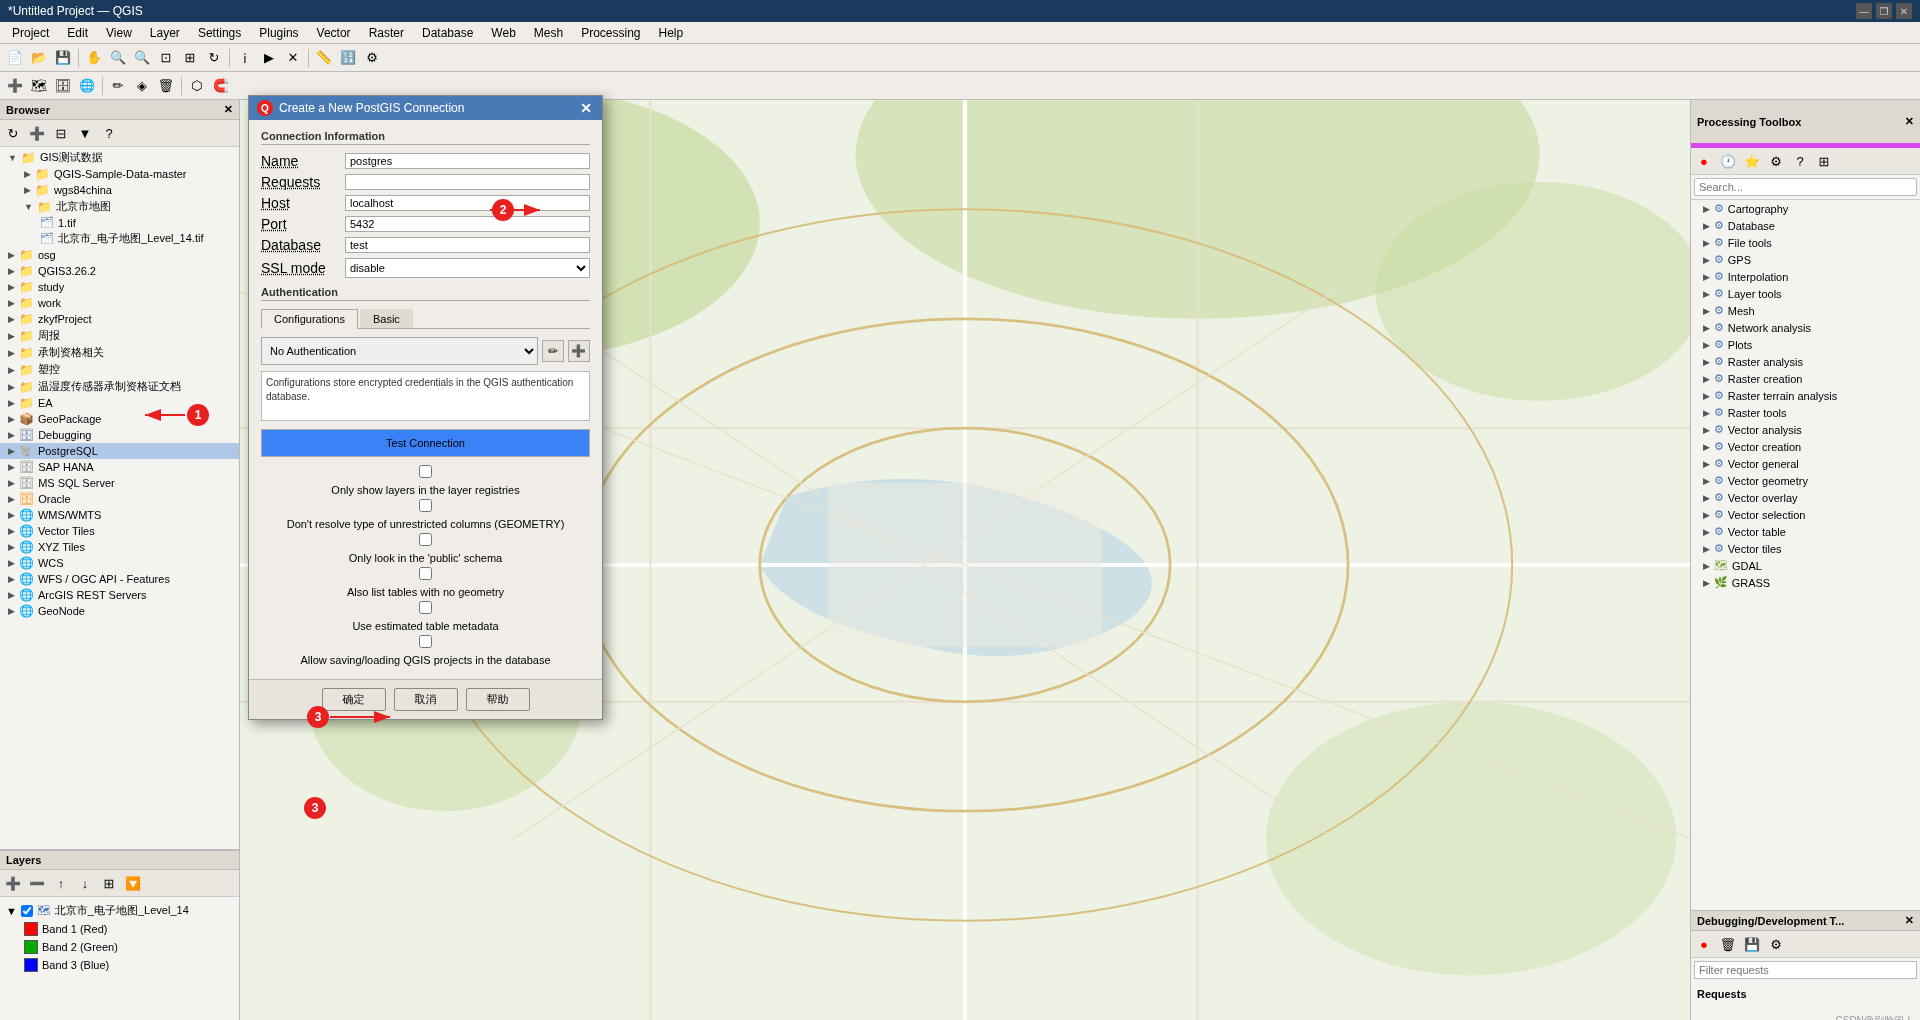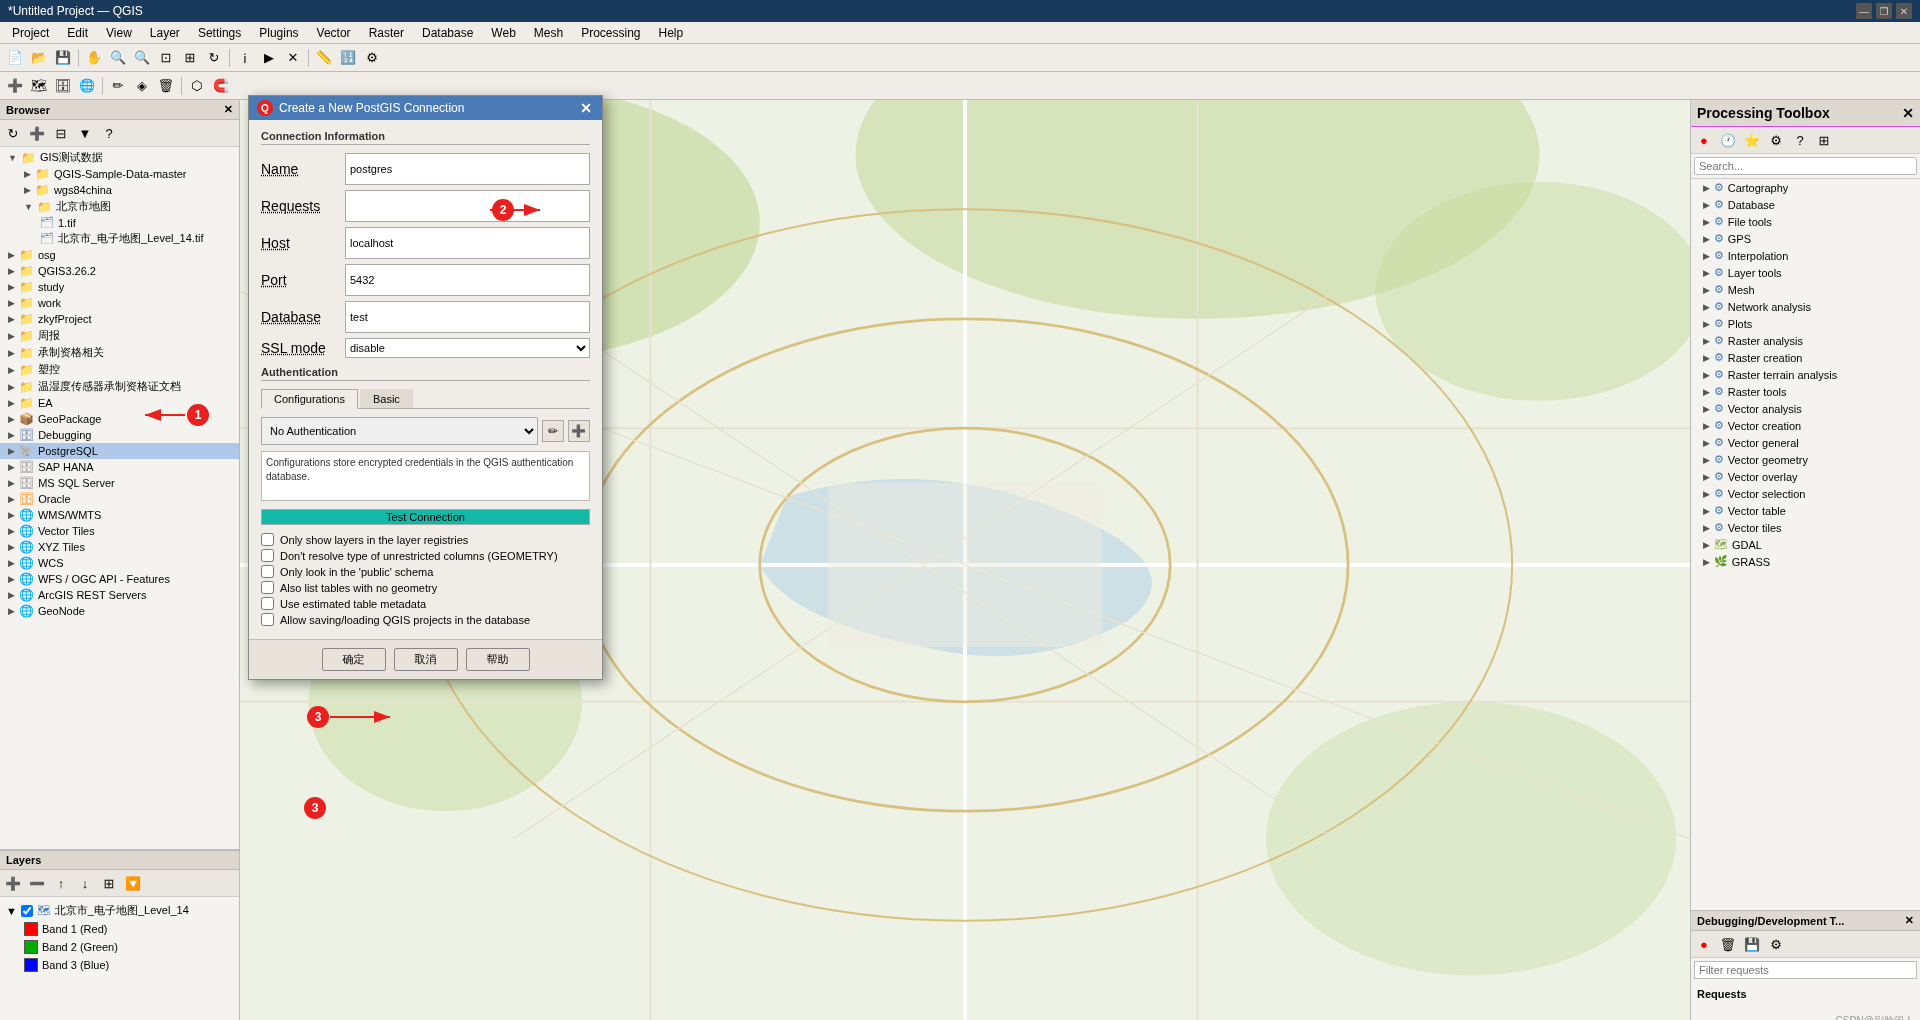--- a/index.html
+++ b/index.html
@@ -160,27 +160,27 @@
     #right-panel {
       width: 230px;
       min-width: 230px;
       background: #f5f3ef;
       border-left: 1px solid #bbb;
       display: flex;
       flex-direction: column;
     }
     #toolbox-header {
       background: #ddd9d0;
-      padding: 5px 6px;
+      padding: 15px 6px;
       font-weight: bold;
-      font-size: 14px;
+      font-size: 11px;
       display: flex;
       align-items: center;
       justify-content: space-between;
-      border-bottom: 1px solid #d946ef;
+      border-bottom: 5px solid #d946ef;
     }
     #toolbox-toolbar {
       background: #eae7e0;
       padding: 2px;
       display: flex;
       gap: 2px;
       border-bottom: 1px solid #ccc;
     }
     #toolbox-search {
       padding: 3px;
@@ -261,21 +261,21 @@
       border-bottom: 1px solid #aaa; margin-bottom: 8px; padding-bottom: 2px;
     }
     .form-row {
       display: flex; align-items: center; margin-bottom: 5px;
     }
     .form-label {
       width: 84px; font-size: 14px; text-decoration: underline; text-decoration-style: dotted;
     }
     .form-input {
       flex: 1; padding: 2px 4px; border: 1px solid #aaa; font-size: 11px;
-      background: white; height: 32px;
+      background: white; height: 16px;
     }
     .form-select {
       flex: 1; padding: 2px 0; border: 1px solid #aaa; font-size: 11px;
       background: white; height: 20px;
     }
 
     
     .auth-section { margin-top: 8px; }
     .auth-tabs { display: flex; border-bottom: 1px solid #aaa; margin-bottom: 8px; }
     .auth-tab {
@@ -295,25 +295,25 @@
     }
     .auth-config-btn {
       width: 22px; height: 22px; border: 1px solid #aaa; background: #e8e4dc;
       cursor: pointer; display: flex; align-items: center; justify-content: center; font-size: 12px;
     }
     .auth-note {
       font-size: 10px; color: #333; background: white; border: 1px solid #bbb;
       padding: 4px; min-height: 50px; margin-bottom: 8px; line-height: 1.4;
     }
     .test-conn-btn {
-      width: 100%; padding: 1px; border: 1px solid #aaa; background: #14b8a6;
+      width: 100%; padding: 7px; border: 1px solid #aaa; background: #3b82f6;
       cursor: pointer; font-size: 11px; margin-bottom: 8px;
     }
     .checkbox-row {
-      display: flex; align-items: center; gap: 6px; margin-bottom: 3px; font-size: 11px;
+      display: flex; align-items: center; gap: 6px; margin-bottom: 3px; font-size: 11px; flex-direction: column;
     }
     .checkbox-row input[type=checkbox] { margin: 0; }
 
     
     #dialog-footer {
       display: flex; justify-content: center; gap: 8px;
       padding: 8px; border-top: 1px solid #bbb; background: #e8e4dc;
     }
     .dialog-btn {
       padding: 3px 20px; border: 1px solid #888; background: #e8e4dc;

